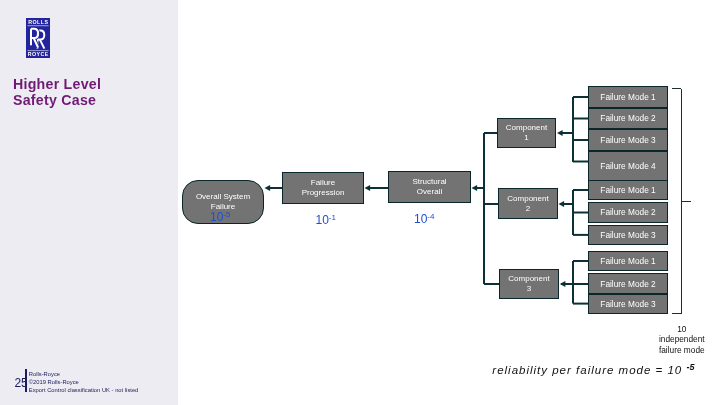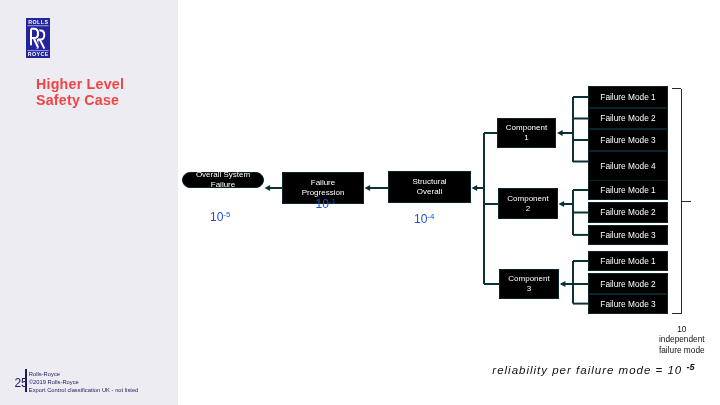--- a/index.html
+++ b/index.html
@@ -1,21 +1,21 @@
 <!DOCTYPE html>
 <html><head>
 <meta charset="utf-8">
 <style>
   html,body{margin:0;padding:0;background:#fff;}
   body{width:720px;height:405px;font-family:"Liberation Sans",sans-serif;overflow:hidden;-webkit-font-smoothing:antialiased;}
   .slide{position:absolute;left:0;top:0;width:720px;height:405px;background:#ffffff;}
   .leftpanel{position:absolute;left:0;top:0;width:178px;height:405px;background:#edecf2;}
   .logo{position:absolute;left:26px;top:18px;width:24px;height:40.4px;}
-  .title{position:absolute;left:36px;top:77.2px;width:160px;color:#ef4444;font-size:14.2px;font-weight:bold;line-height:15.9px;letter-spacing:0.25px;}
-  .box{position:absolute;box-sizing:border-box;background:#000000;border:1px solid #0a262b;color:#ffffff;font-size:8px;line-height:10px;text-align:center;display:flex;align-items:center;justify-content:center;}
+  .title{position:absolute;left:13px;top:77.2px;width:160px;color:#701a75;font-size:14.2px;font-weight:bold;line-height:15.9px;letter-spacing:0.25px;}
+  .box{position:absolute;box-sizing:border-box;background:#737373;border:1px solid #0a262b;color:#ffffff;font-size:8px;line-height:10px;text-align:center;display:flex;align-items:center;justify-content:center;}
   .fm{font-size:8.3px;}
   .plab{position:absolute;font-size:12px;color:#1d4ed8;white-space:nowrap;}
   .plab sup{font-size:8px;vertical-align:4px;}
   svg.conn{position:absolute;left:0;top:0;width:720px;height:405px;}
   .note{position:absolute;font-size:8.3px;color:#111;text-align:center;line-height:10.4px;}
   .caption{position:absolute;font-size:11.5px;color:#111;line-height:15.8px;letter-spacing:1.0px;}
   .caption sup{font-size:9px;font-weight:bold;vertical-align:4px;letter-spacing:0;line-height:0;}
   .footer{position:absolute;font-size:5.8px;color:#22225e;line-height:8px;}
   .pagenum{position:absolute;font-size:12px;color:#1c1c5a;}
   .fbar{position:absolute;background:#1c1c5a;}
@@ -98,32 +98,32 @@
     </g>
     <g fill="#1d2d30" shape-rendering="crispEdges">
       <rect x="672" y="88" width="9" height="1.4"></rect>
       <rect x="681" y="89" width="1.4" height="112"></rect>
       <rect x="681" y="200.6" width="10" height="1.4"></rect>
       <rect x="681" y="202" width="1.4" height="112"></rect>
       <rect x="672" y="313" width="9" height="1.4"></rect>
     </g>
   </svg>
 
-  <div class="box" style="left:182px;top:172px;width:82px;height:16px;border-radius:16px;">
+  <div class="box" style="left:182px;top:180px;width:82px;height:44px;border-radius:16px;">
     <div><span>Overall System</span><br><span>Failure</span></div>
   </div>
   <div class="box" style="left:282px;top:172px;width:82px;height:32px;">
     <div><span>Failure</span><br><span>Progression</span></div>
   </div>
   <div class="box" style="left:388px;top:171px;width:83px;height:32px;">
     <div><span>Structural</span><br><span>Overall</span></div>
   </div>
 
   <div class="plab" style="left:210px;top:209.5px;"><span>10</span><sup>-5</sup></div>
-  <div class="plab" style="left:315.5px;top:197px;text-align:right;"><span>10</span><sup>-1</sup></div>
+  <div class="plab" style="left:315.5px;top:213px;text-align:right;"><span>10</span><sup>-1</sup></div>
   <div class="plab" style="left:414px;top:211.7px;"><span>10</span><sup>-4</sup></div>
 
   <div class="box" style="left:497px;top:117.6px;width:59px;height:30px;">
     <div><span>Component</span><br><span>1</span></div>
   </div>
   <div class="box" style="left:498px;top:188px;width:60px;height:31px;">
     <div><span>Component</span><br><span>2</span></div>
   </div>
   <div class="box" style="left:499px;top:269px;width:60px;height:30px;">
     <div><span>Component</span><br><span>3</span></div>

